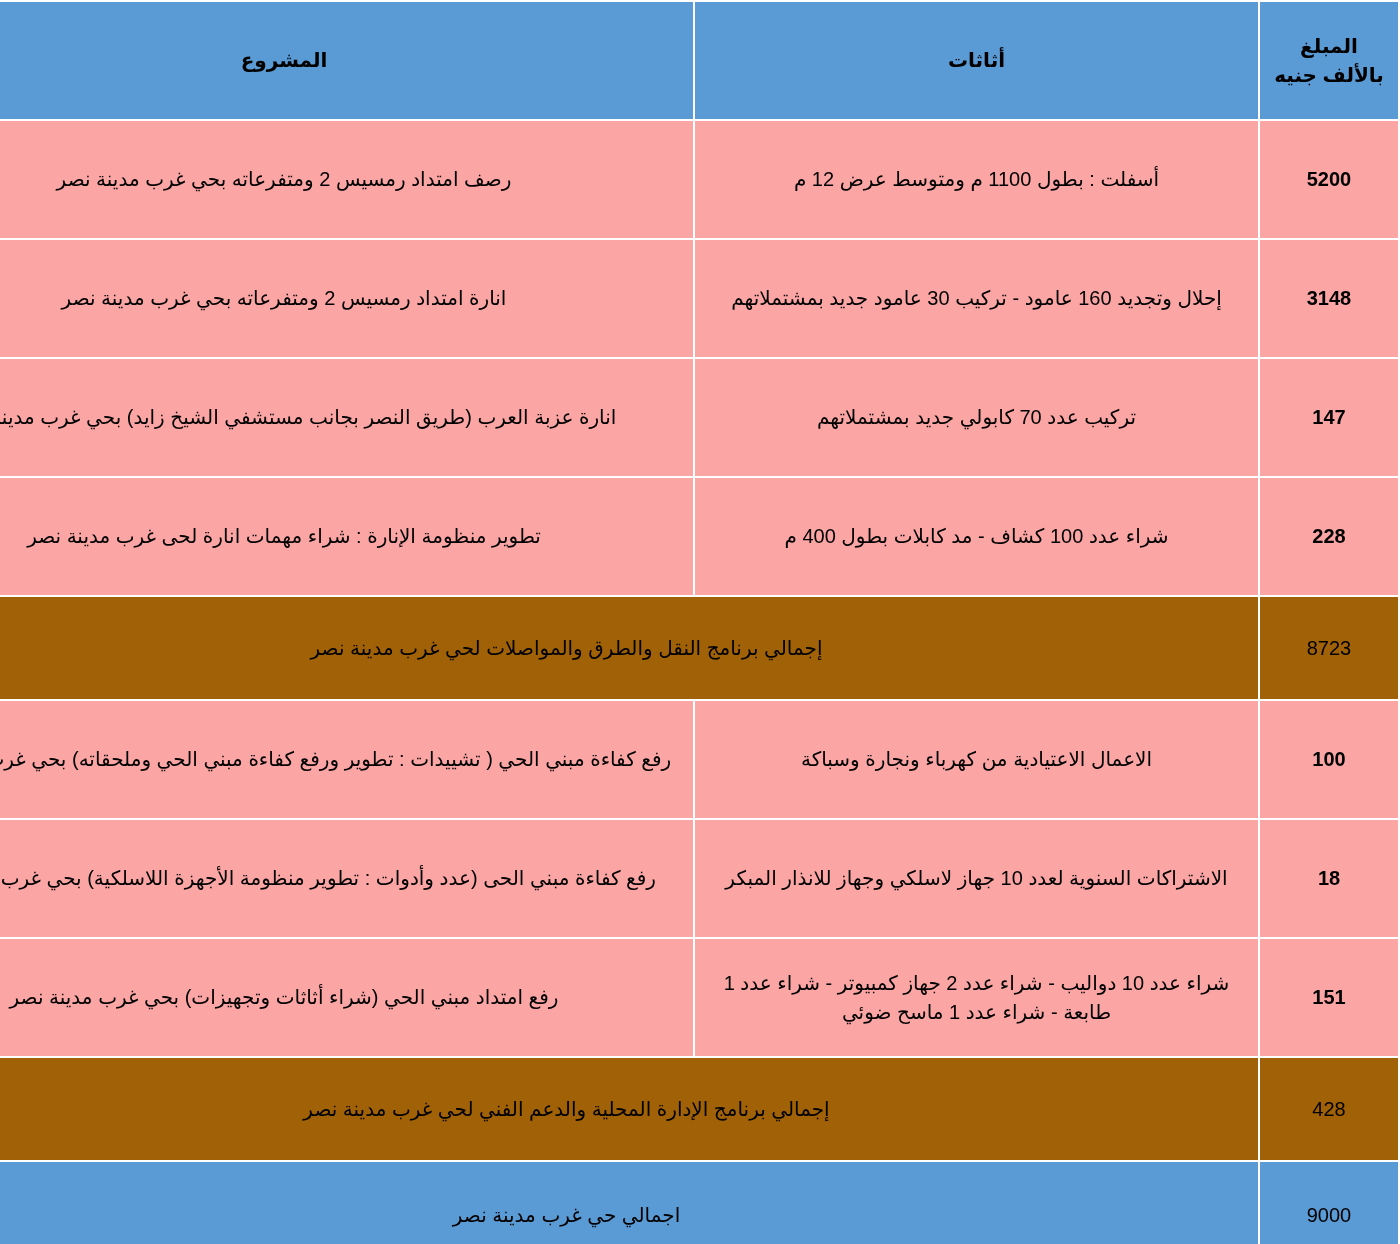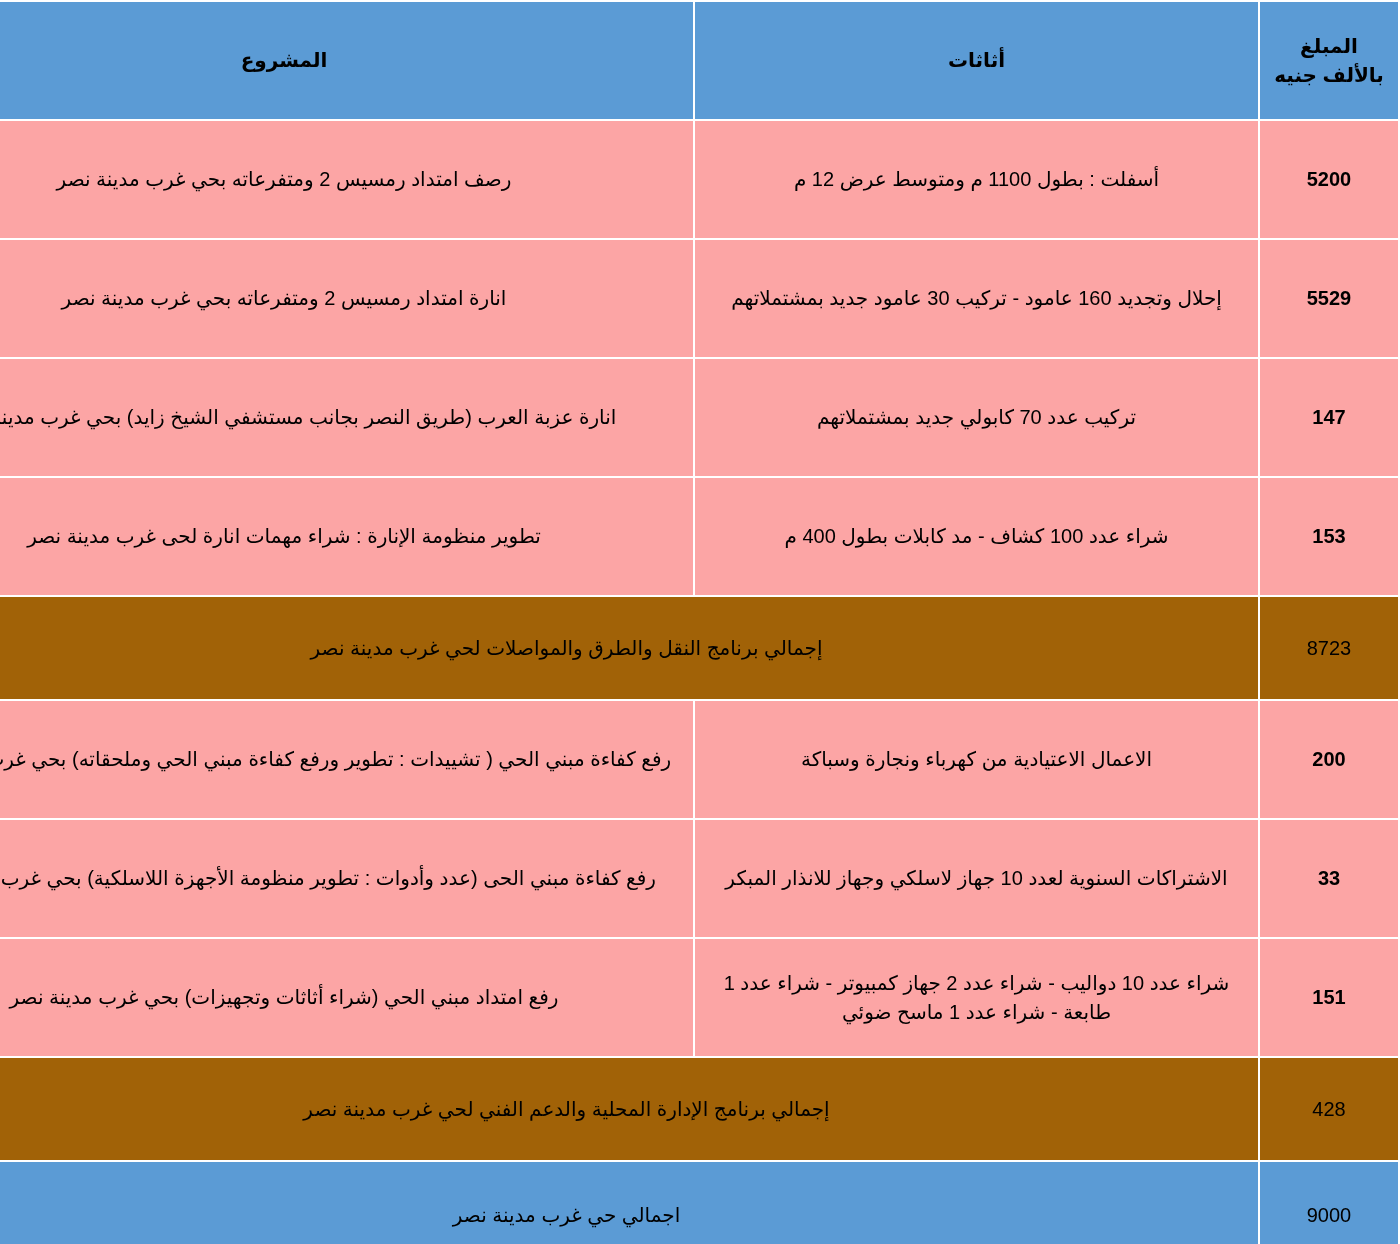--- a/index.html
+++ b/index.html
@@ -82,50 +82,50 @@
   </thead>
   <tbody>
 
     <tr class="data-row">
       <td class="amount-cell">5200</td>
       <td>أسفلت : بطول 1100 م ومتوسط عرض 12 م</td>
       <td>رصف امتداد رمسيس 2 ومتفرعاته بحي غرب مدينة نصر</td>
     </tr>
 
     <tr class="data-row">
-      <td class="amount-cell">5529</td>
+      <td class="amount-cell">3148</td>
       <td>إحلال وتجديد 160 عامود - تركيب 30 عامود جديد بمشتملاتهم</td>
       <td>انارة امتداد رمسيس 2 ومتفرعاته بحي غرب مدينة نصر</td>
     </tr>
 
     <tr class="data-row">
       <td class="amount-cell">147</td>
       <td>تركيب عدد 70 كابولي جديد بمشتملاتهم</td>
       <td>انارة عزبة العرب (طريق النصر بجانب مستشفي الشيخ زايد) بحي غرب مدينة نصر</td>
     </tr>
 
     <tr class="data-row">
-      <td class="amount-cell">153</td>
+      <td class="amount-cell">228</td>
       <td>شراء عدد 100 كشاف - مد كابلات بطول 400 م</td>
       <td>تطوير منظومة الإنارة : شراء مهمات انارة لحى غرب مدينة نصر</td>
     </tr>
 
     <tr class="subtotal-row">
       <td class="amount-cell">8723</td>
       <td class="merged-cell" colspan="2">إجمالي برنامج النقل والطرق والمواصلات لحي غرب مدينة نصر</td>
     </tr>
 
     <tr class="data-row tall">
-      <td class="amount-cell">200</td>
+      <td class="amount-cell">100</td>
       <td>الاعمال الاعتيادية من كهرباء ونجارة وسباكة</td>
       <td>رفع كفاءة مبني الحي ( تشييدات : تطوير ورفع كفاءة مبني الحي وملحقاته) بحي غرب مدينة نصر</td>
     </tr>
 
     <tr class="data-row tall">
-      <td class="amount-cell">33</td>
+      <td class="amount-cell">18</td>
       <td>الاشتراكات السنوية لعدد 10 جهاز لاسلكي وجهاز للانذار المبكر</td>
       <td>رفع كفاءة مبني الحى (عدد وأدوات : تطوير منظومة الأجهزة اللاسلكية) بحي غرب مدينة نصر</td>
     </tr>
 
     <tr class="data-row tall">
       <td class="amount-cell">151</td>
       <td>شراء عدد 10 دواليب - شراء عدد 2 جهاز كمبيوتر - شراء عدد 1 طابعة - شراء عدد 1 ماسح ضوئي</td>
       <td>رفع امتداد مبني الحي (شراء أثاثات وتجهيزات) بحي غرب مدينة نصر</td>
     </tr>
 

